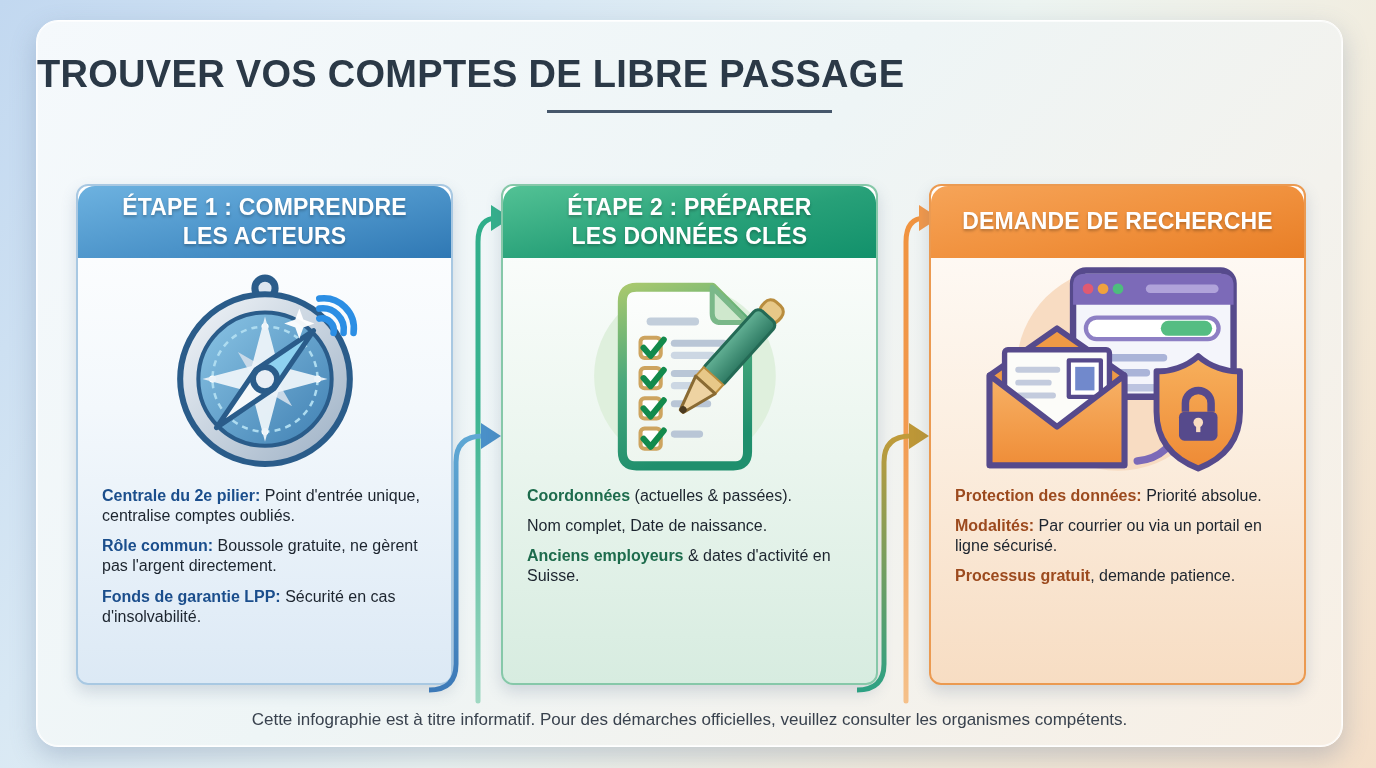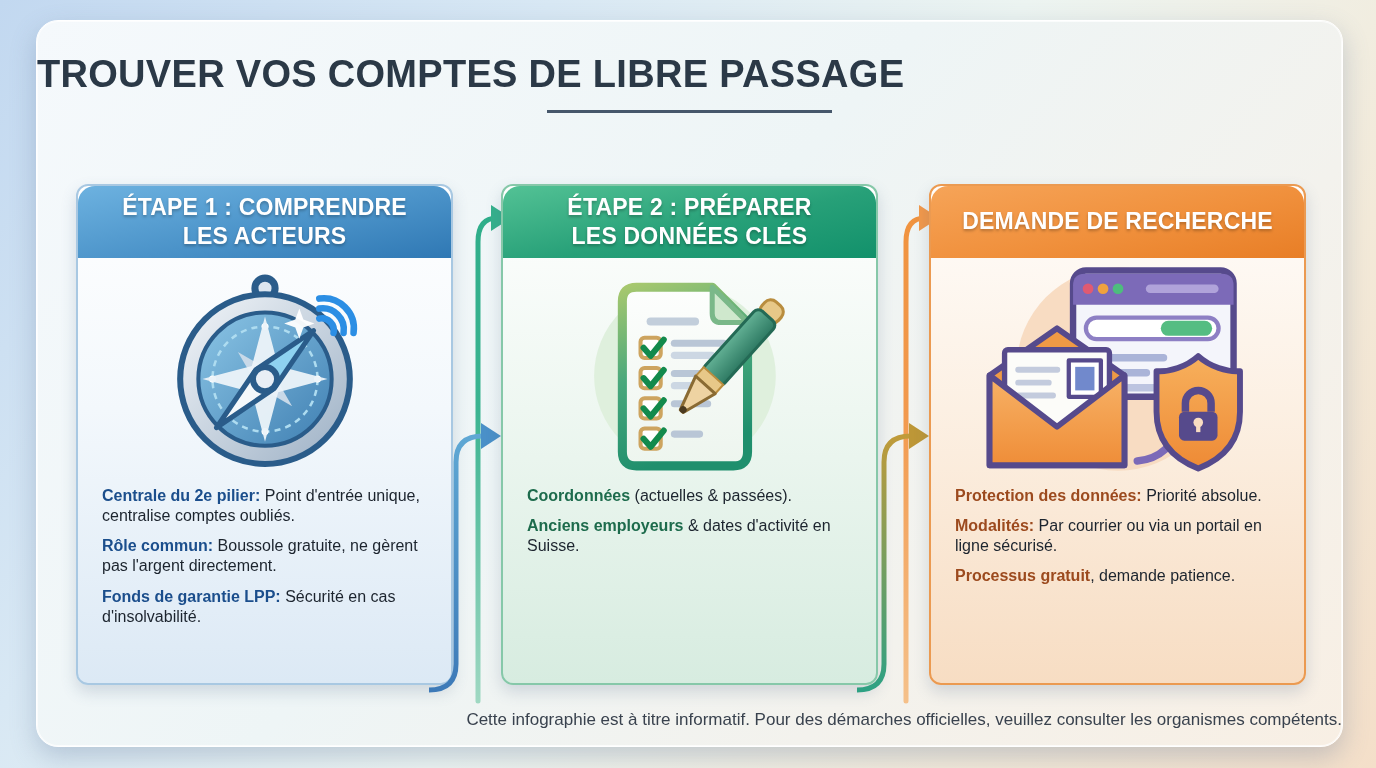--- a/index.html
+++ b/index.html
@@ -39,21 +39,21 @@
     background:linear-gradient(180deg,#ffffff 0%,#eef7f1 45%,#d7ece0 100%);}
   .card--green .card-header{background:linear-gradient(168deg,#53c295 0%,#27a078 55%,#12916b 100%);}
   .card--green strong{color:#1d6b4c;}
   .card--orange{left:892px;border:2px solid #eb9a51;
     background:linear-gradient(180deg,#fffdfb 0%,#fcf0e3 45%,#f7ddc3 100%);}
   .card--orange .card-header{background:linear-gradient(168deg,#f6a458 0%,#f0903c 55%,#e87e26 100%);}
   .card--orange strong{color:#9c4a1e;}
   .gap-arrows{position:absolute;top:175px;width:84px;height:510px;}
   .gap-arrows--1{left:392px;} .gap-arrows--2{left:820px;}
   .footer{
-    position:absolute;bottom:16px;left:0;width:100%;text-align:right;
+    position:absolute;bottom:16px;left:0;width:100%;text-align:center;
     font-size:17px;color:#39424e;
   }
 </style>
 </head>
 <body>
 
 <div class="panel">
 
   <div class="title">
     <div>TROUVER VOS COMPTES DE LIBRE PASSAGE</div>
@@ -174,20 +174,21 @@
           <rect x="128" y="20" width="22" height="20" rx="8" fill="#e7c888" stroke="#b98d3e" stroke-width="3"></rect>
           <rect x="126" y="36" width="26" height="84" rx="6" fill="url(#gpen)" stroke="#246a55" stroke-width="3"></rect>
           <rect x="126" y="116" width="26" height="12" fill="#e7c888" stroke="#b98d3e" stroke-width="2"></rect>
           <path d="M126 128 L152 128 L141 163 L137 163 Z" fill="#eed3a2" stroke="#8a6b33" stroke-width="3" stroke-linejoin="round"></path>
           <circle cx="139" cy="161" r="3.5" fill="#4a3a20"></circle>
         </g>
       </svg>
     </div>
     <div class="card-text">
       <p><strong>Coordonnées</strong><span> (actuelles &amp; passées).</span></p>
+      <p><strong></strong><span>Nom complet, Date de naissance.</span></p>
       <p><strong>Anciens employeurs</strong><span> &amp; dates d'activité en Suisse.</span></p>
     </div>
   </div>
 
   <svg class="gap-arrows gap-arrows--2" viewBox="0 0 84 510">
     <defs>
       <linearGradient id="g2a" x1="0" y1="1" x2="0" y2="0">
         <stop offset="0" stop-color="#f5c089"></stop>
           <stop offset="0.6" stop-color="#f2994d"></stop>
           <stop offset="1" stop-color="#f0933f"></stop>

